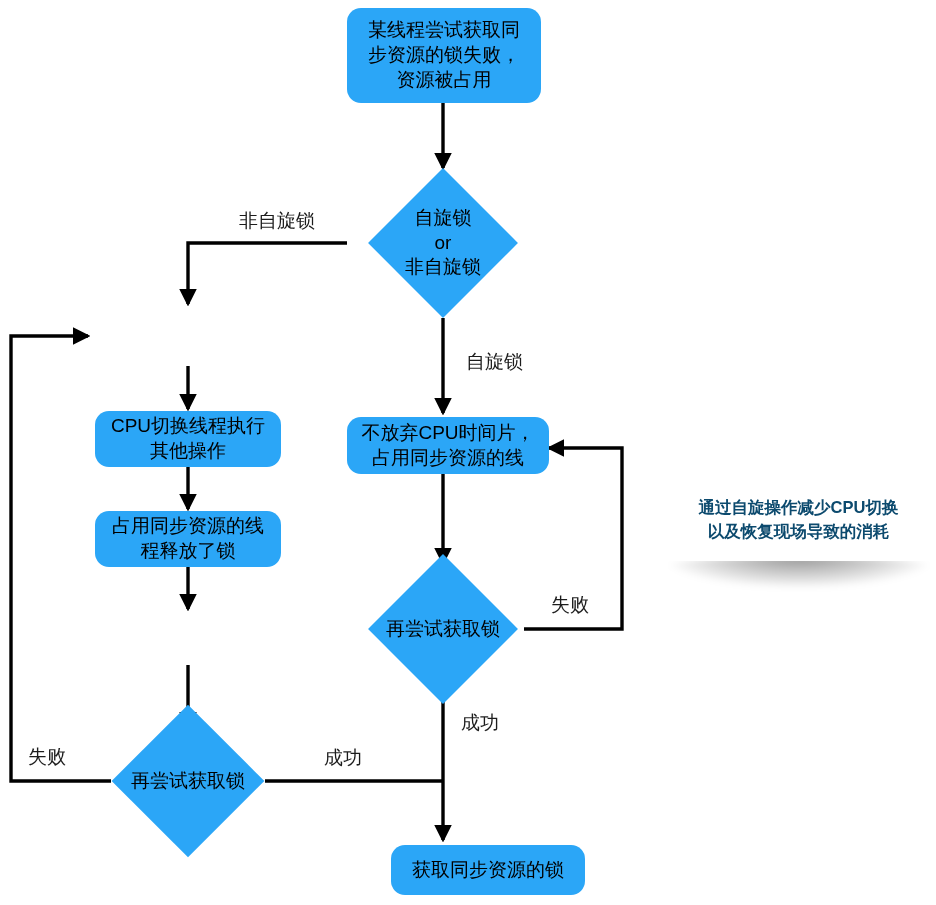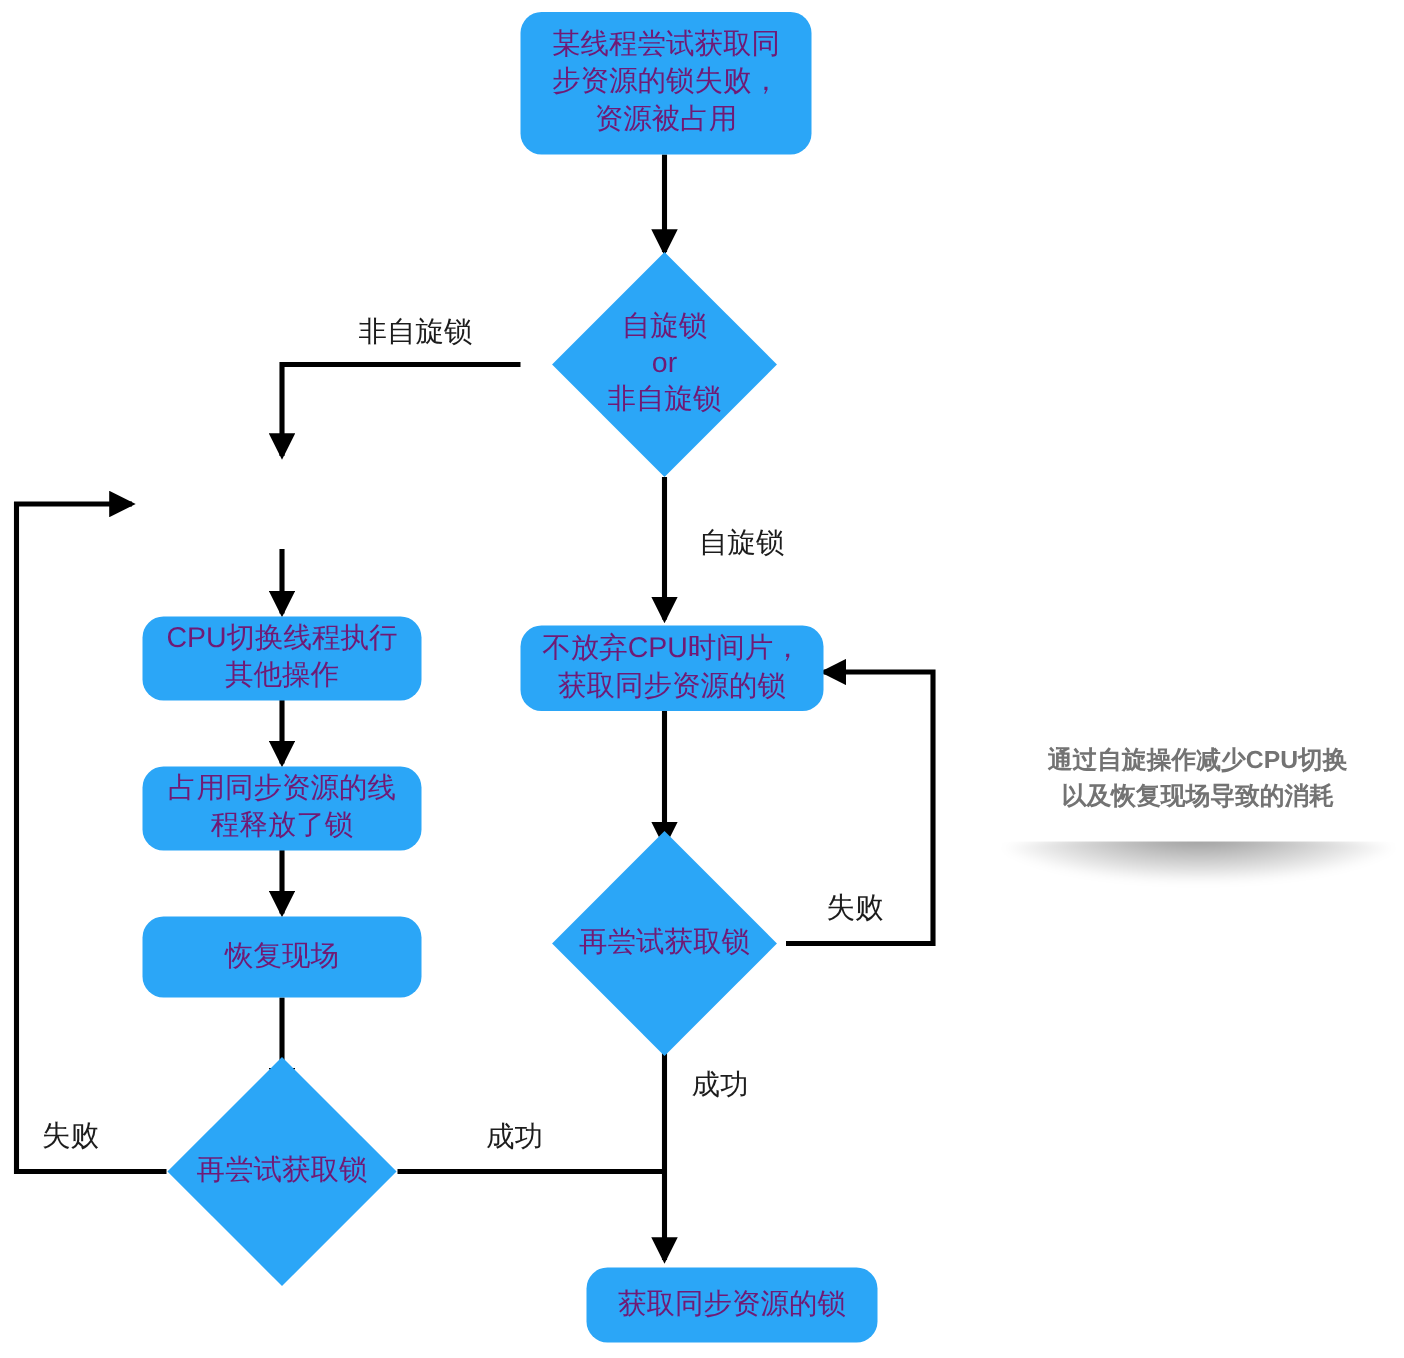--- a/index.html
+++ b/index.html
@@ -25,21 +25,21 @@
     width: 936px;
     height: 905px;
   }
   .node {
     position: absolute;
     box-sizing: border-box;
     display: flex;
     align-items: center;
     justify-content: center;
     text-align: center;
-    color: #701a75;
+    color: #000000;
     line-height: 1.30;
     white-space: pre-line;
     z-index: 3;
   }
   .node.box {
     background: #2BA6F7;
     border-radius: 14px;
     font-size: 19px;
     padding: 2px 6px;
   }
@@ -58,21 +58,21 @@
   .edge-label {
     position: absolute;
     color: #1c1c1c;
     font-size: 19px;
     white-space: nowrap;
     z-index: 5;
   }
   .note {
     position: absolute;
     background: #ffffff;
-    color: #737373;
+    color: #0c4a6e;
     font-weight: bold;
     font-size: 16.5px;
     line-height: 1.45;
     text-align: center;
     display: flex;
     align-items: center;
     justify-content: center;
     white-space: pre-line;
     z-index: 3;
   }
@@ -138,32 +138,29 @@
   <div class="node box" style="left:95px; top:511px; width:186px; height:56px;">
     <span>占用同步资源的线
 程释放了锁</span>
   </div>
 
   <div class="node box" style="left:95px; top:411px; width:186px; height:56px;">
     <span>CPU切换线程执行
 其他操作</span>
   </div>
 
-  <div class="node box" style="left:95px; top:611px; width:186px; height:54px;">
-    <span>恢复现场</span>
-  </div>
 
   <div class="diamond-shape" style="left:134px; top:727px; width:108px; height:108px;"></div>
   <div class="node diamond-label" style="left:113px; top:762px; width:150px; height:38px;">
     <span>再尝试获取锁</span>
   </div>
 
   <div class="node box" style="left:347px; top:417px; width:202px; height:57px;">
     <span>不放弃CPU时间片，
-获取同步资源的锁</span>
+占用同步资源的线</span>
   </div>
 
   <div class="diamond-shape" style="left:390px; top:576px; width:106px; height:106px;"></div>
   <div class="node diamond-label" style="left:368px; top:610px; width:150px; height:38px;">
     <span>再尝试获取锁</span>
   </div>
 
   <div class="node box" style="left:347px; top:845px; width:194px; height:50px;margin-left:44px;">
     <span>获取同步资源的锁</span>
   </div>

